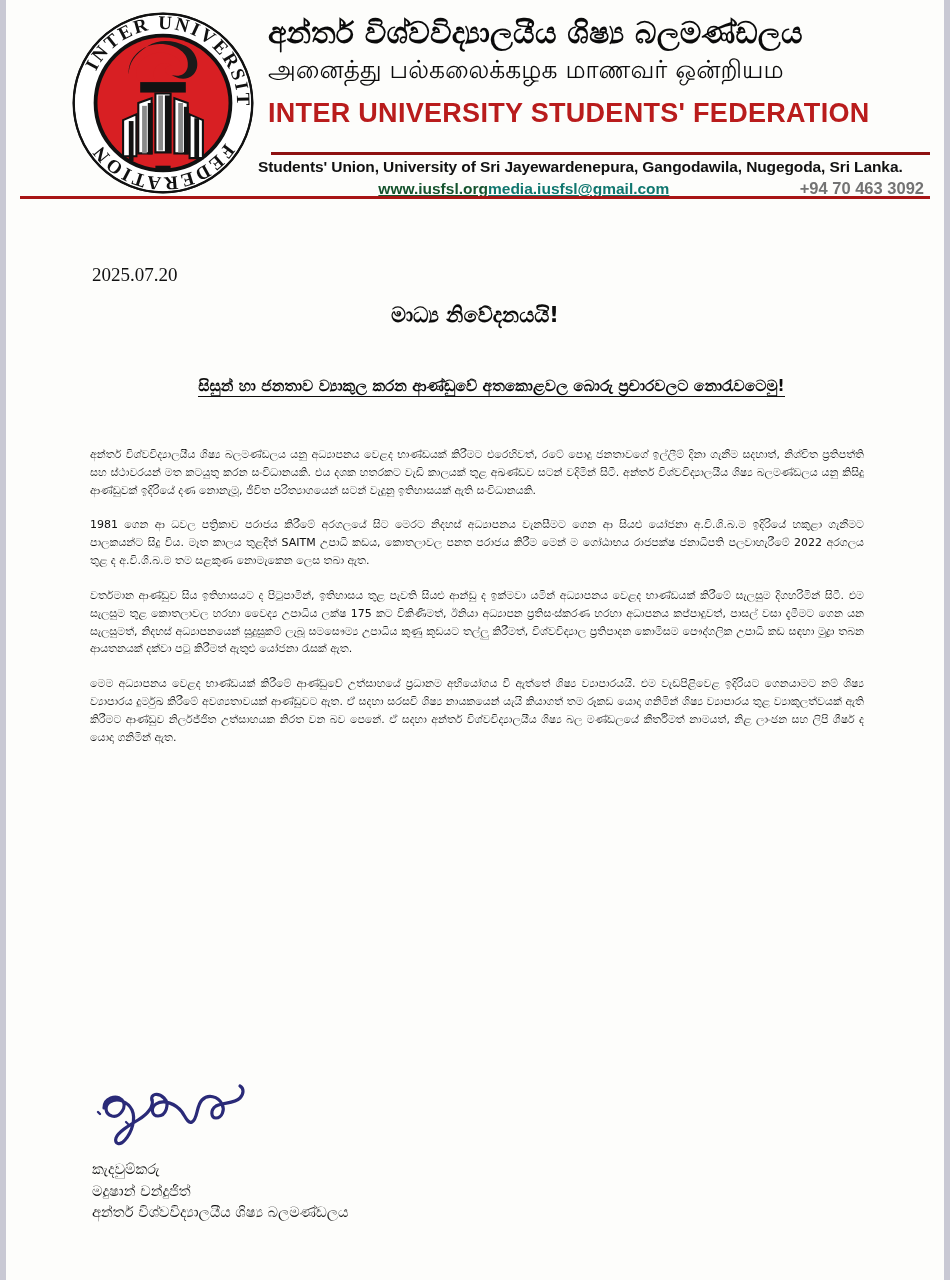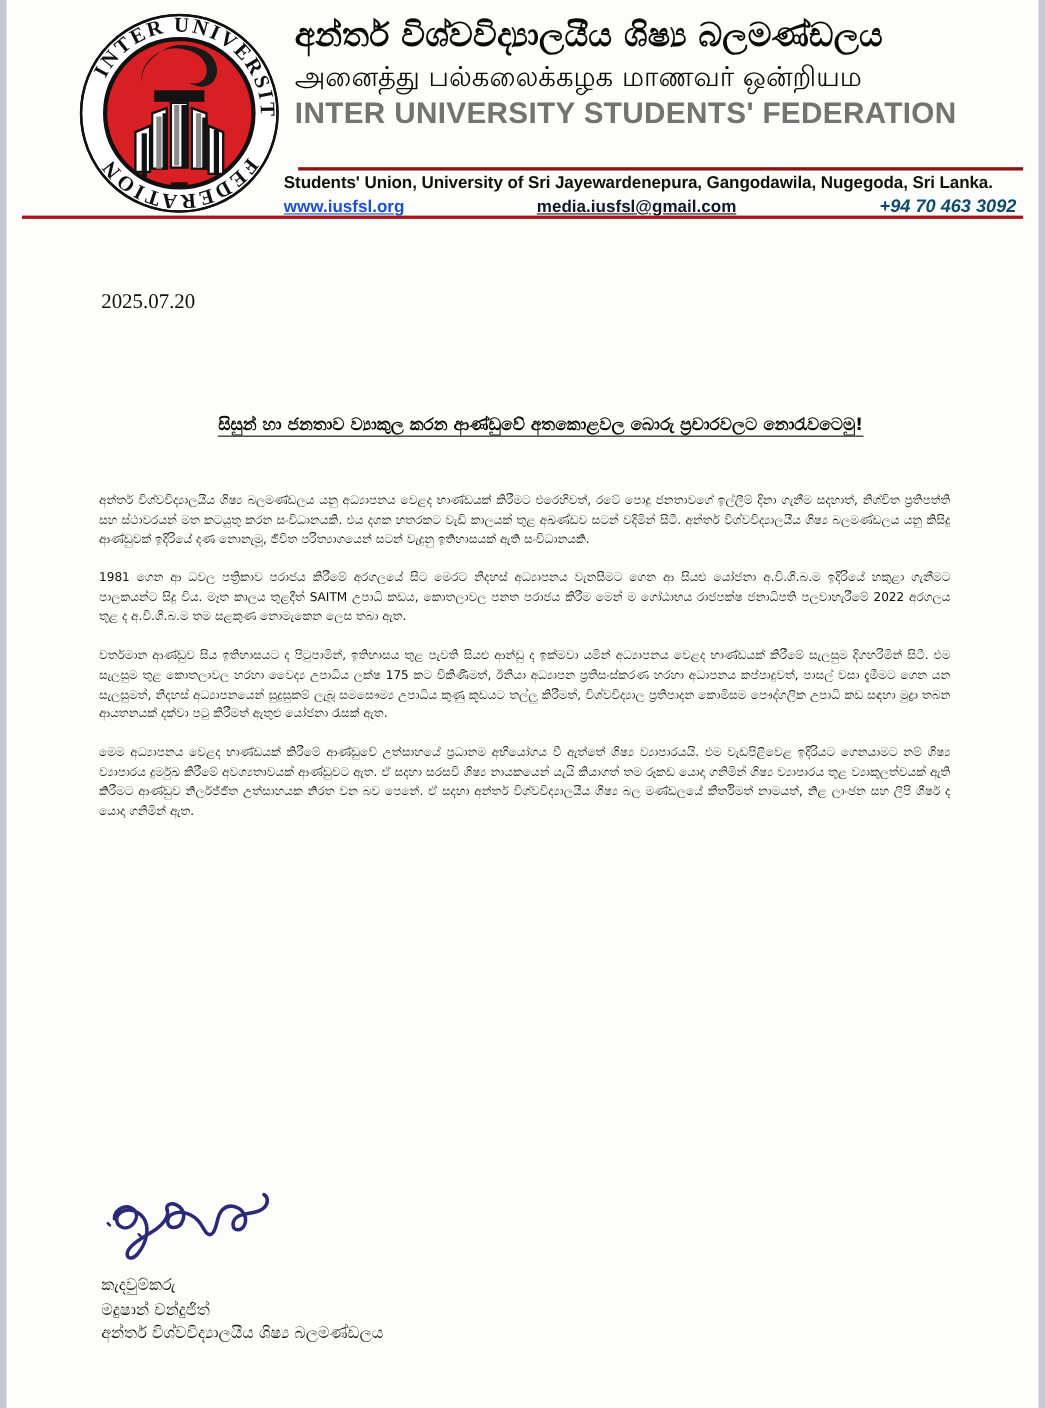--- a/index.html
+++ b/index.html
@@ -58,23 +58,23 @@
     line-height: 1.22;
     color: #0b0b0b;
     margin-top: 4px;
     white-space: nowrap;
   }
   .org-title-en {
     font-family: "Liberation Sans", sans-serif;
     font-size: 27px;
     font-weight: bold;
     line-height: 1.12;
-    color: #737373;
+    color: #b91c1c;
     letter-spacing: 0.3px;
-    margin-top: 3px;
+    margin-top: 13px;
     white-space: nowrap;
   }
 
   .rule-top {
     position: absolute;
     left: 265px;
     right: 14px;
     top: 152px;
     height: 3px;
     background: #8e1111;
@@ -93,35 +93,35 @@
     white-space: nowrap;
   }
   .contact-line2 {
     display: flex;
     align-items: baseline;
     margin-top: 3px;
     font-size: 15.5px;
     font-weight: bold;
   }
   .contact-web {
-    color: #1d4ed8;
+    color: #14532d;
     text-decoration: underline;
     width: 230px;
+    text-align: right;
   }
   .contact-mail {
-    color: #0f172a;
+    color: #0f766e;
     text-decoration: underline;
     flex: 1;
   }
   .contact-phone {
-    color: #0c4a6e;
+    color: #737373;
     font-size: 16.5px;
     white-space: nowrap;
     padding-right: 6px;
-    font-style: italic;
   }
   .rule-bottom {
     position: absolute;
     left: 14px;
     right: 14px;
     top: 196px;
     height: 3px;
     background: #a81515;
   }
 
@@ -264,20 +264,21 @@
         <span class="contact-mail">media.iusfsl@gmail.com</span>
         <span class="contact-phone">+94 70 463 3092</span>
       </div>
     </div>
 
     <div class="rule-bottom"></div>
   </div>
 
   <div class="doc-date">2025.07.20</div>
 
+  <div class="headline">මාධ්‍ය නිවේදනයයි!</div>
 
   <div class="subhead">
     <span>සිසුන් හා ජනතාව ව්‍යාකුල කරන ආණ්ඩුවේ අතකොළවල බොරු ප්‍රචාරවලට නොරැවටෙමු!</span>
   </div>
 
   <div class="body-text">
     <p class="para">අන්තර් විශ්වවිද්‍යාලයීය ශිෂ්‍ය බලමණ්ඩලය යනු අධ්‍යාපනය වෙළද භාණ්ඩයක් කිරීමට එරෙහිවත්, රටේ පොදු ජනතාවගේ ඉල්ලීම් දිනා ගැනීම සදහාත්, නිශ්චිත ප්‍රතිපත්ති සහ ස්ථාවරයන් මත කටයුතු කරන සංවිධානයකි. එය දශක හතරකට වැඩි කාලයක් තුළ අඛණ්ඩව සටන් වදිමින් සිටී. අන්තර් විශ්වවිද්‍යාලයීය ශිෂ්‍ය බලමණ්ඩලය යනු කිසිදු ආණ්ඩුවක් ඉදිරියේ දණ නොනැමූ, ජීවිත පරිත්‍යාගයෙන් සටන් වැදුනු ඉතිහාසයක් ඇති සංවිධානයකි.</p>
     <p class="para">1981 ගෙන ආ ධවල පත්‍රිකාව පරාජය කිරීමේ අරගලයේ සිට මෙරට නිදහස් අධ්‍යාපනය වැනසීමට ගෙන ආ සියළු යෝජනා අ.වි.ශි.බ.ම ඉදිරියේ හකුළා ගැනීමට පාලකයන්ට සිදු විය. මෑත කාලය තුළදීත් SAITM උපාධි කඩය, කොතලාවල පනත පරාජය කිරීම මෙන් ම ගෝඨාභය රාජපක්ෂ ජනාධිපති පලවාහැරීමේ 2022 අරගලය තුළ ද අ.වි.ශි.බ.ම තම සළකුණ නොමැකෙන ලෙස තබා ඇත.</p>
     <p class="para">වර්තමාන ආණ්ඩුව සිය ඉතිහාසයට ද පිටුපාමින්, ඉතිහාසය තුළ පැවති සියළු ආන්ඩු ද ඉක්මවා යමින් අධ්‍යාපනය වෙළද භාණ්ඩයක් කිරීමේ සැලසුම දිගහරිමින් සිටී. එම සැලසුම තුළ කොතලාවල හරහා වෛද්‍ය උපාධිය ලක්ෂ 175 කට විකිණීමත්, ඊනියා අධ්‍යාපන ප්‍රතිසංස්කරණ හරහා අධාපනය කප්පාදුවත්, පාසල් වසා දැමීමට ගෙන යන සැලසුමත්, නිදහස් අධ්‍යාපනයෙන් සුදුසුකම් ලැබූ සමසෞම්‍ය උපාධිය කුණු කූඩයට තල්ලු කිරීමත්, විශ්වවිද්‍යාල ප්‍රතිපාදන කොමිසම පෞද්ගලික උපාධි කඩ සඳහා මුද්‍රා තබන ආයතනයක් දක්වා පටු කිරීමත් ඇතුළු යෝජනා රැසක් ඇත.</p>
     <p class="para">මෙම අධ්‍යාපනය වෙළද භාණ්ඩයක් කිරීමේ ආණ්ඩුවේ උත්සාහයේ ප්‍රධානම අභියෝගය වී ඇත්තේ ශිෂ්‍ය ව්‍යාපාරයයි. එම වැඩපිළිවෙළ ඉදිරියට ගෙනයාමට නම් ශිෂ්‍ය ව්‍යාපාරය දුර්මුඛ කිරීමේ අවශ්‍යතාවයක් ආණ්ඩුවට ඇත. ඒ සදහා සරසවි ශිෂ්‍ය නායකයෙන් යැයි කියාගත් තම රූකඩ යොදා ගනිමින් ශිෂ්‍ය ව්‍යාපාරය තුළ ව්‍යාකුලත්වයක් ඇති කිරීමට ආණ්ඩුව නිර්ලජ්ජිත උත්සාහයක නිරත වන බව පෙනේ. ඒ සදහා අන්තර් විශ්වවිද්‍යාලයීය ශිෂ්‍ය බල මණ්ඩලයේ කීර්තිමත් නාමයත්, නිළ ලාංඡන සහ ලිපි ශීර්ෂ ද යොදා ගනිමින් ඇත.</p>

